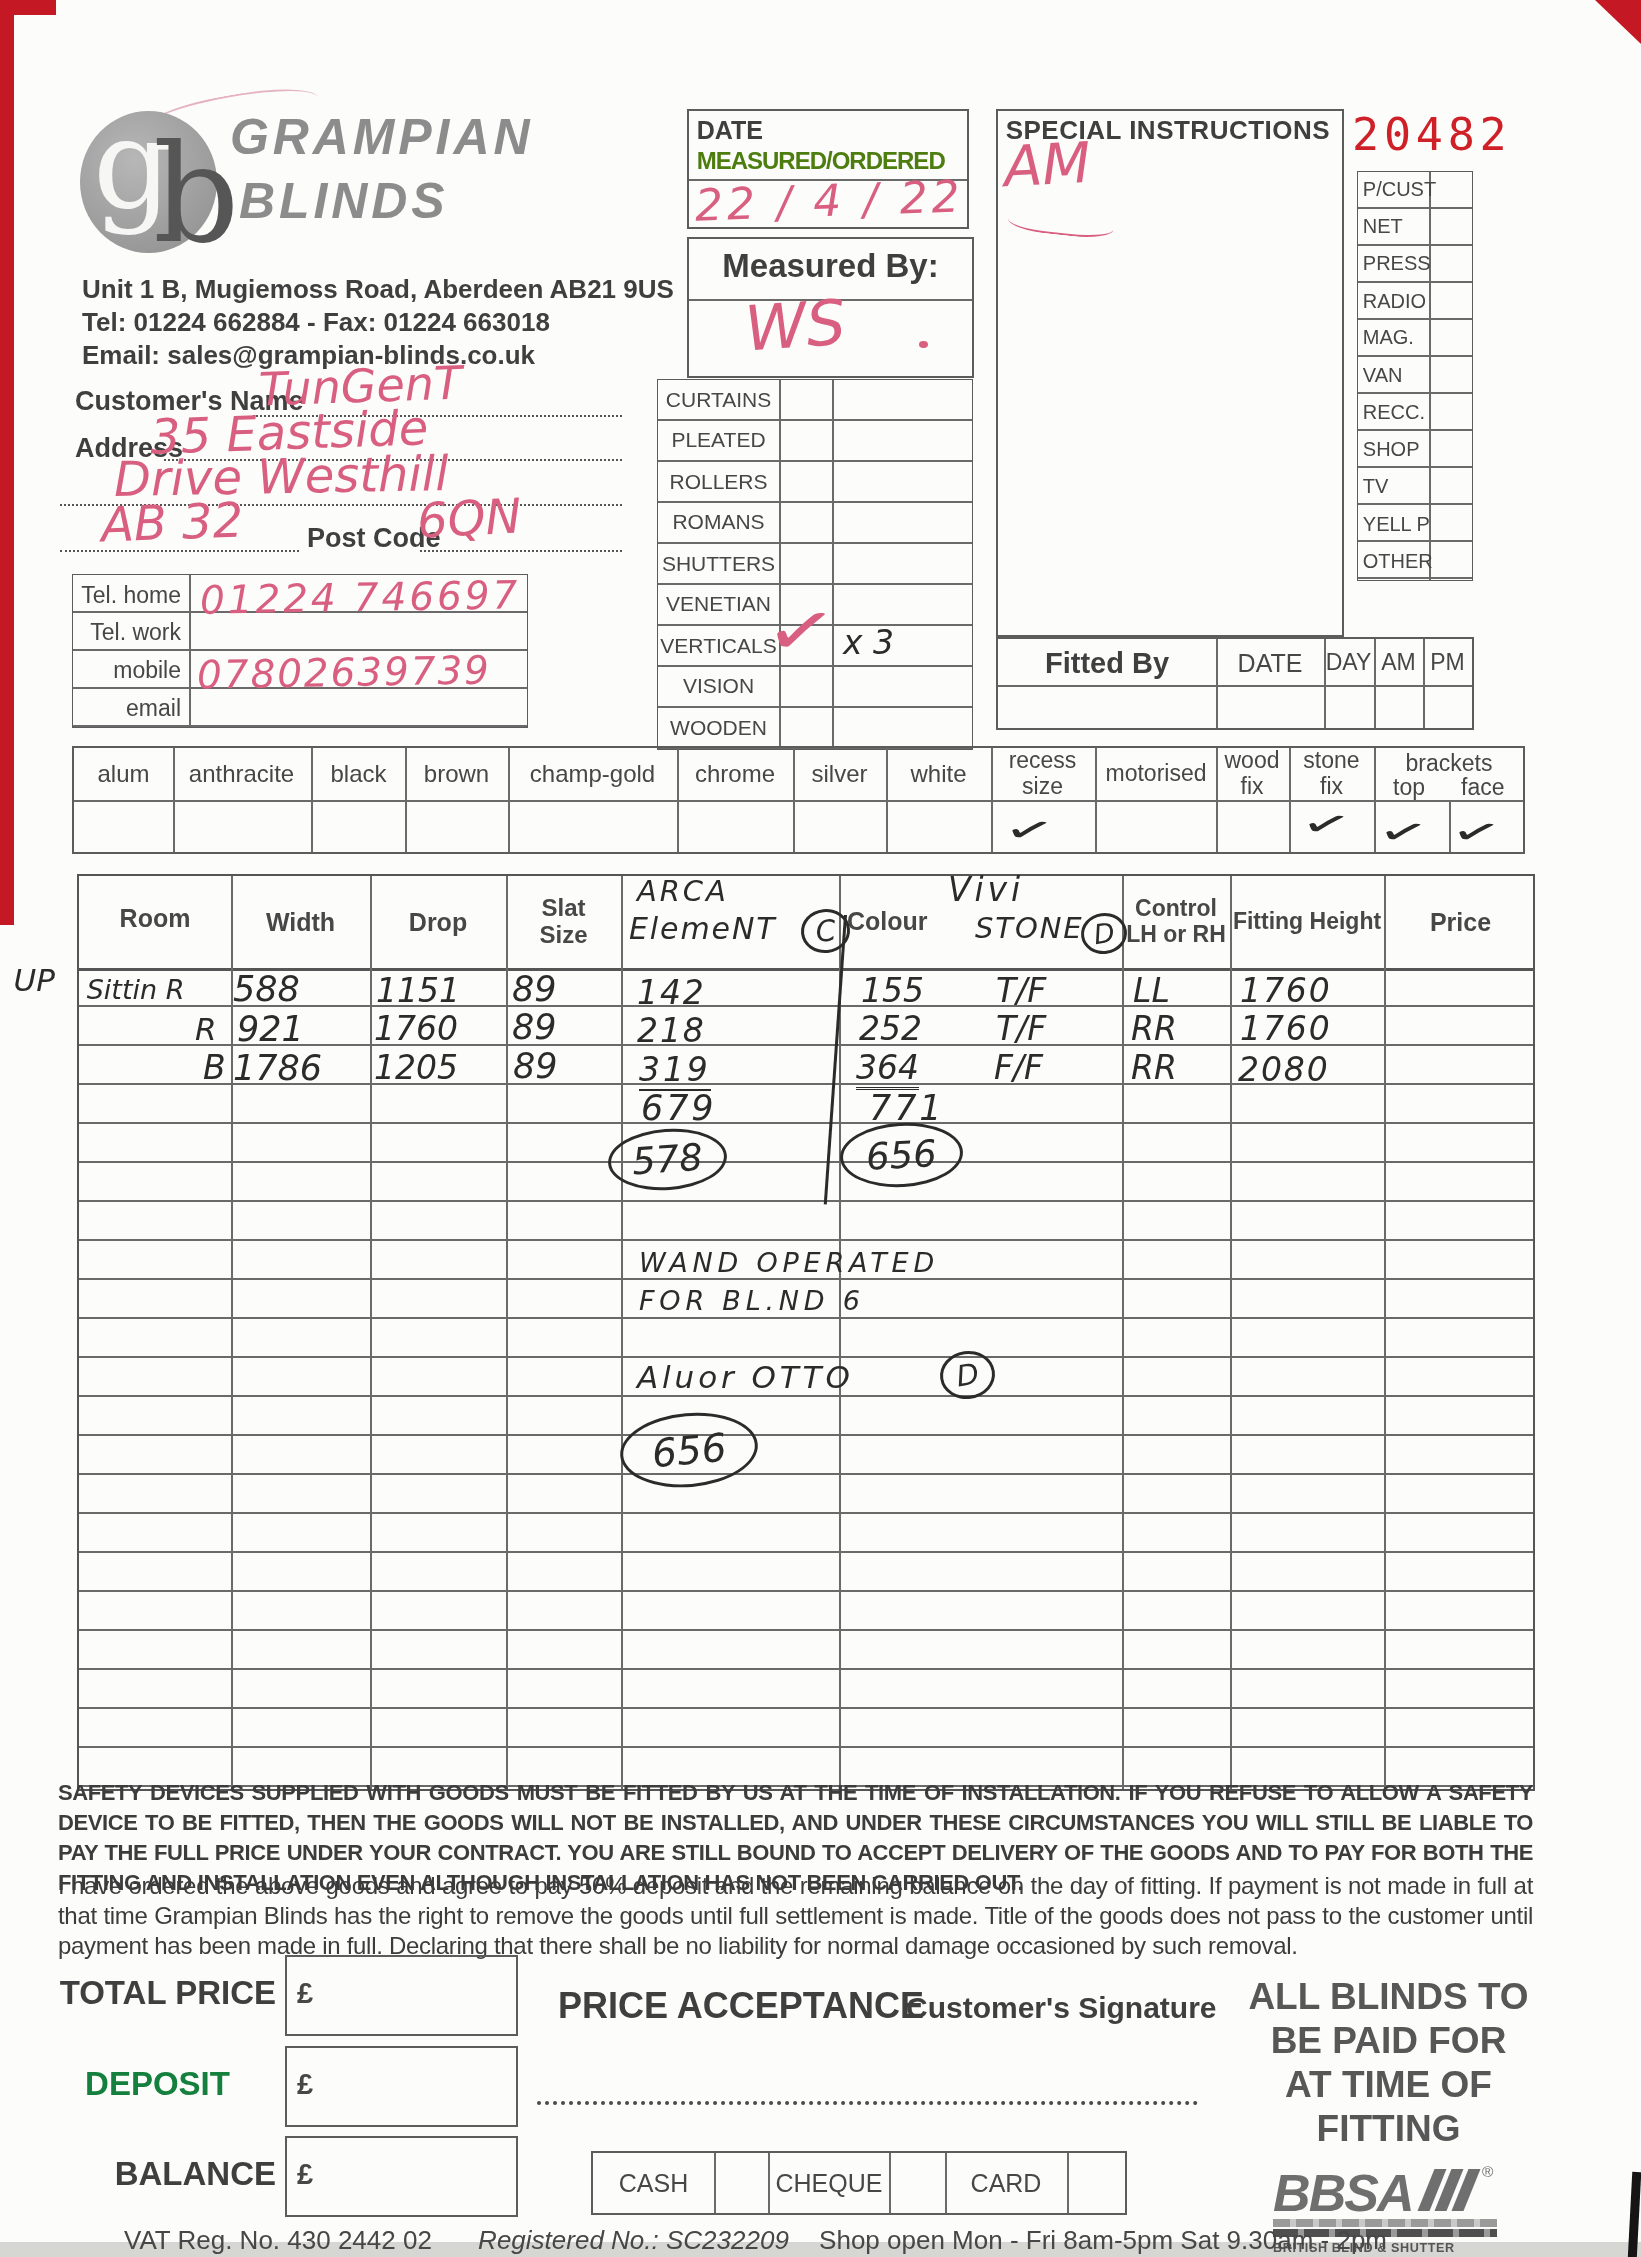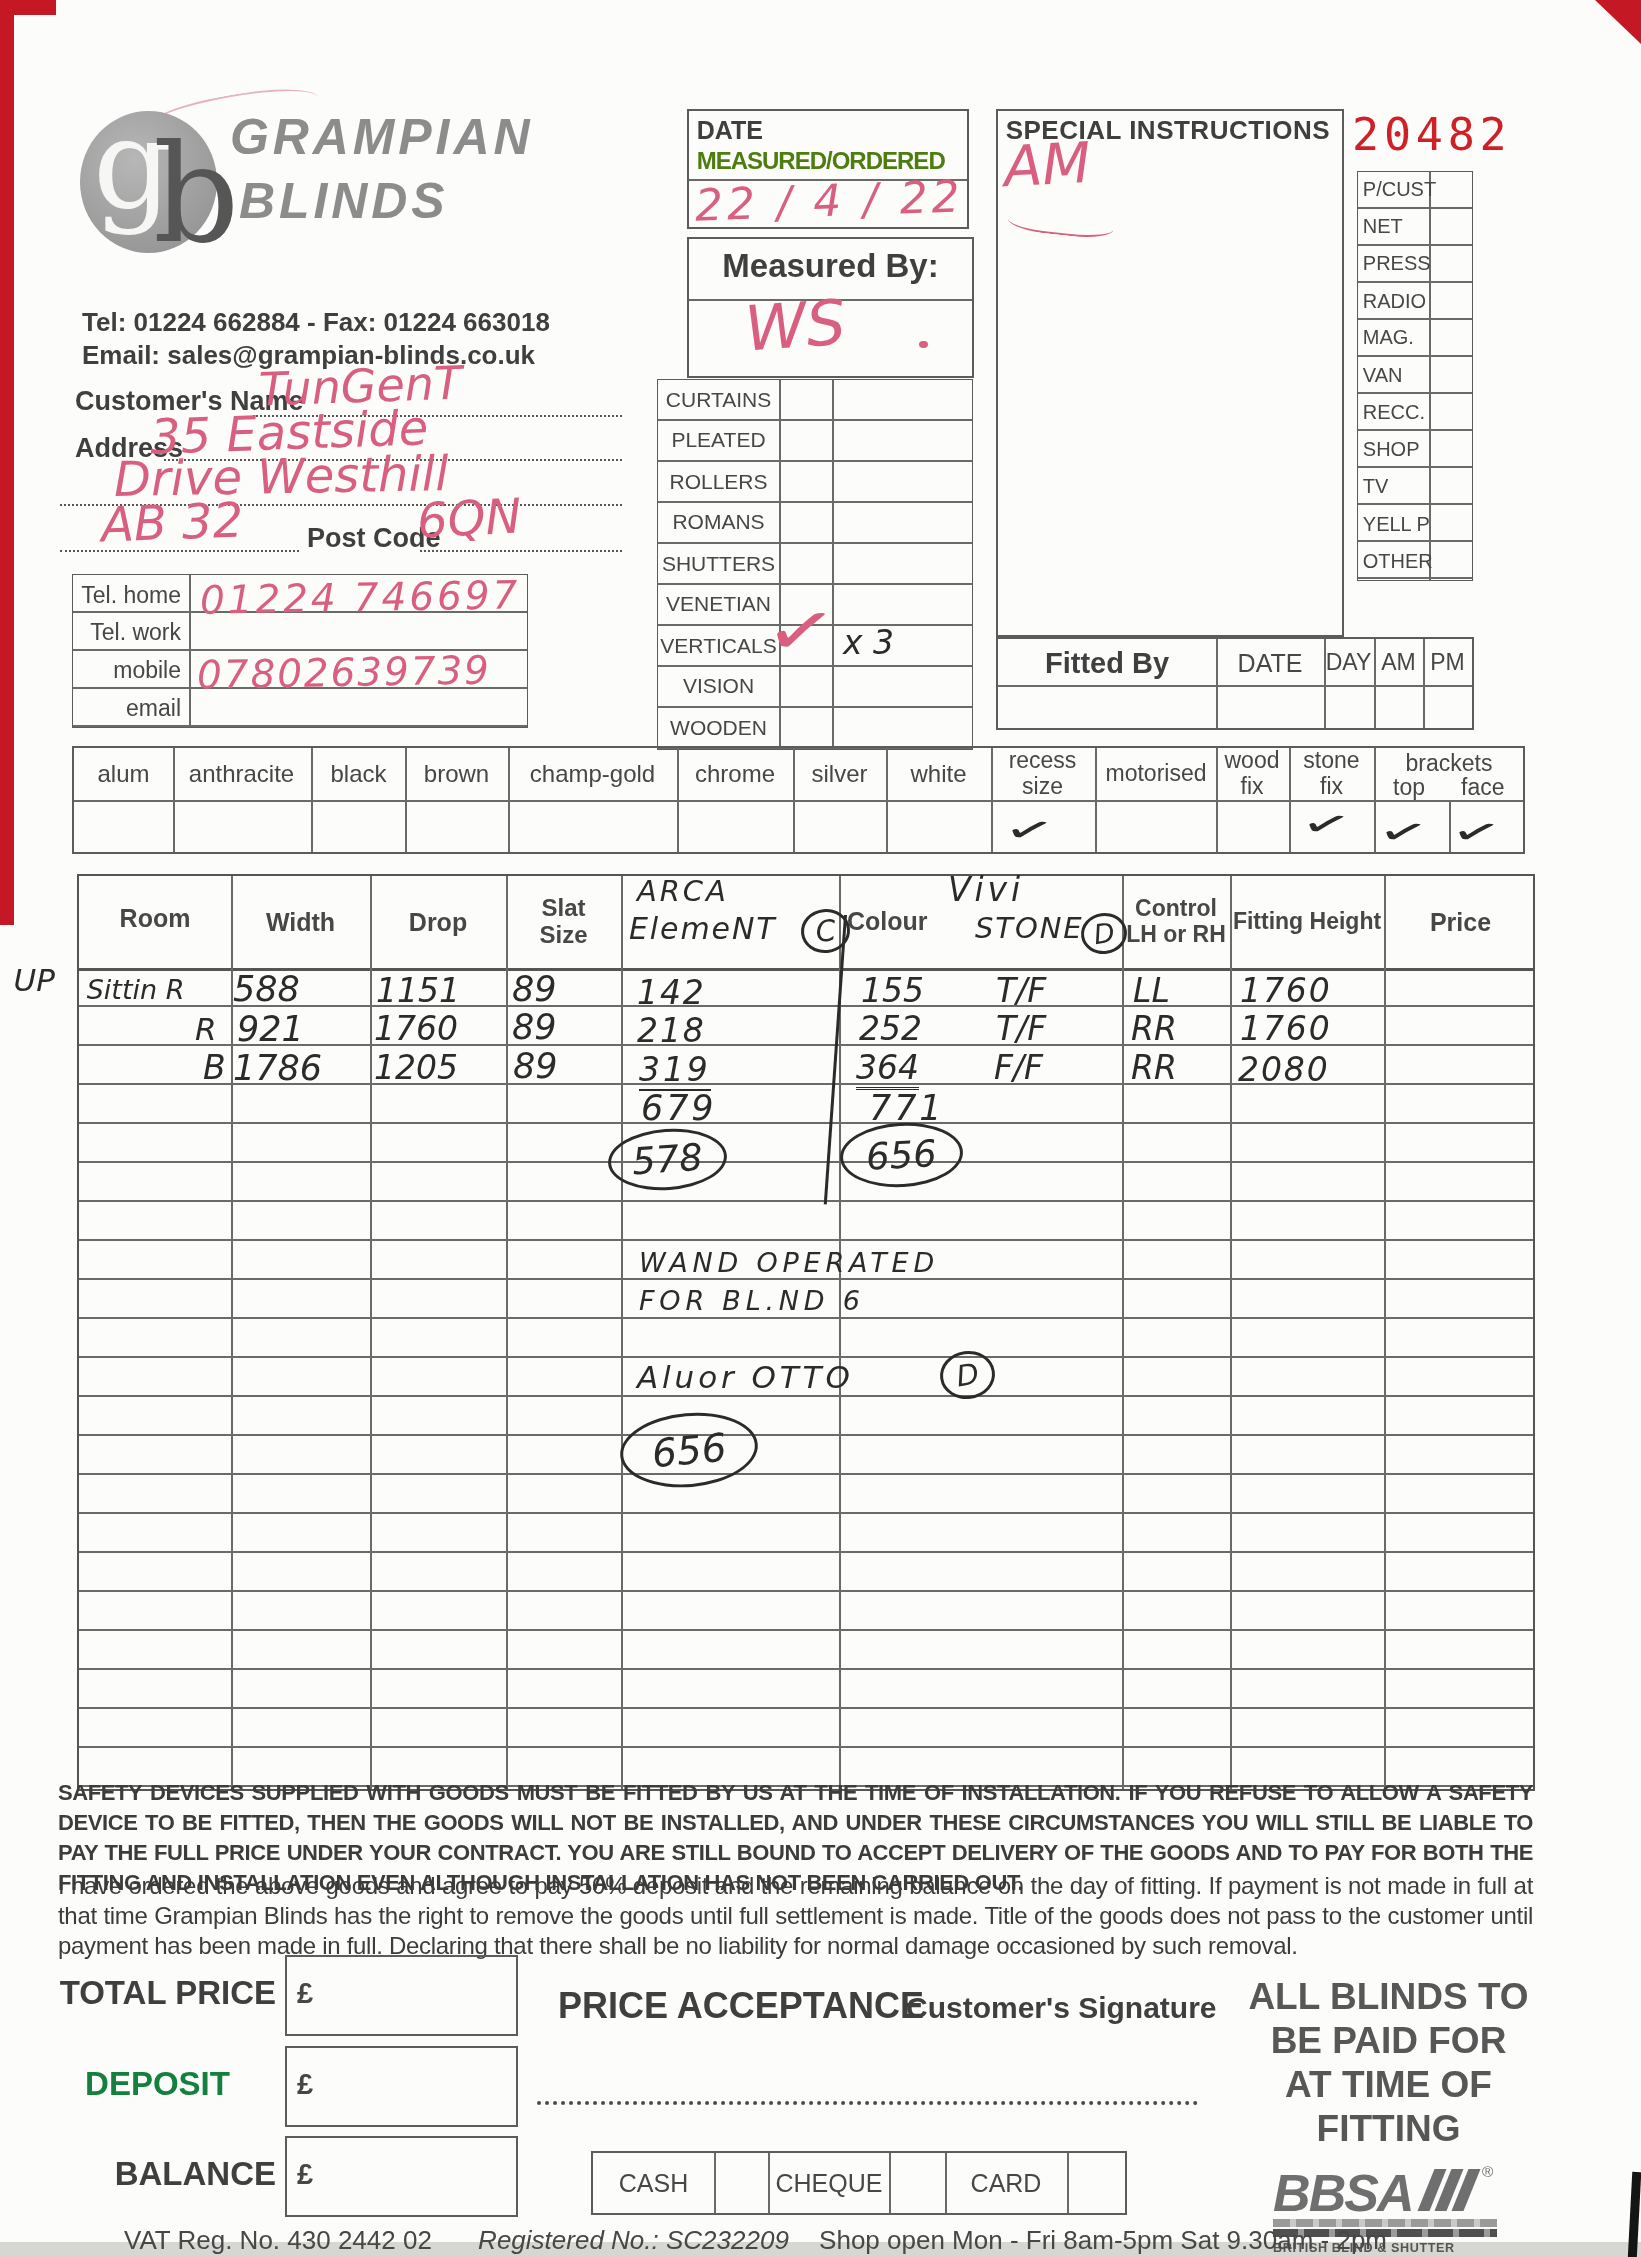--- a/index.html
+++ b/index.html
@@ -29,20 +29,21 @@
   <div class="abs" style="left:1595px;top:0;width:46px;height:44px;background:#c41925;clip-path:polygon(0 0,100% 0,100% 100%);"></div>
   <div class="abs" style="left:0;top:2242px;width:1641px;height:15.4px;background:#d6d6d2;"></div>
   <div class="abs" style="left:1630px;top:2172px;width:8.7px;height:87px;background:#151515;transform:rotate(3deg);"></div>
 
   <div class="abs" style="left:145px;top:95px;width:174px;height:33px;border-top:2.9px solid #dc9aae;border-radius:50%;transform:rotate(-10deg);opacity:.75;"></div>
   <div class="abs" style="left:80px;top:111px;width:137px;height:142px;border-radius:50%;background:radial-gradient(circle at 40% 35%,#b7b7b7,#8d8d8d);"></div>
   <div class="abs" style="left:93px;top:93px;font-family:'DejaVu Serif',serif;font-size:124px;color:#f6f6f4;">g</div>
   <div class="abs" style="left:153px;top:116px;font-family:'DejaVu Serif',serif;font-size:135px;color:#565656;">b</div>
   <div class="abs pr" style="left:230px;top:108px;font-size:50px;font-weight:bold;font-style:italic;letter-spacing:3.9px;color:#8c8c8c;">GRAMPIAN</div>
   <div class="abs pr" style="left:239px;top:172px;font-size:50px;font-weight:bold;font-style:italic;letter-spacing:3.9px;color:#8c8c8c;">BLINDS</div>
+  <div class="abs pr b" style="left:82px;top:274px;font-size:26px;color:#3f3f3f;">Unit 1 B, Mugiemoss Road, Aberdeen AB21 9US</div>
   <div class="abs pr b" style="left:82px;top:307px;font-size:26px;color:#3f3f3f;">Tel: 01224 662884   -   Fax: 01224 663018</div>
   <div class="abs pr b" style="left:82px;top:340px;font-size:26px;color:#3f3f3f;">Email: sales@grampian-blinds.co.uk</div>
 
   <div class="abs bx" style="left:687px;top:109px;width:278px;height:116px;border-width:2.9px;">
     <div class="abs pr b" style="left:7.7px;top:4.8px;font-size:25px;color:#3f3f3f;">DATE</div>
     <div class="abs pr b" style="left:7.7px;top:36px;font-size:24px;letter-spacing:-1px;color:#4d7c0f;">MEASURED/ORDERED</div>
     <div class="abs ln" style="left:0;top:68px;width:100%;height:1.9px;"></div>
     <div class="abs hw pk" style="left:5.8px;top:64px;font-size:44px;letter-spacing:3.9px;transform:rotate(-2deg);white-space:nowrap;">22 / 4 / 22</div>
   </div>
 

